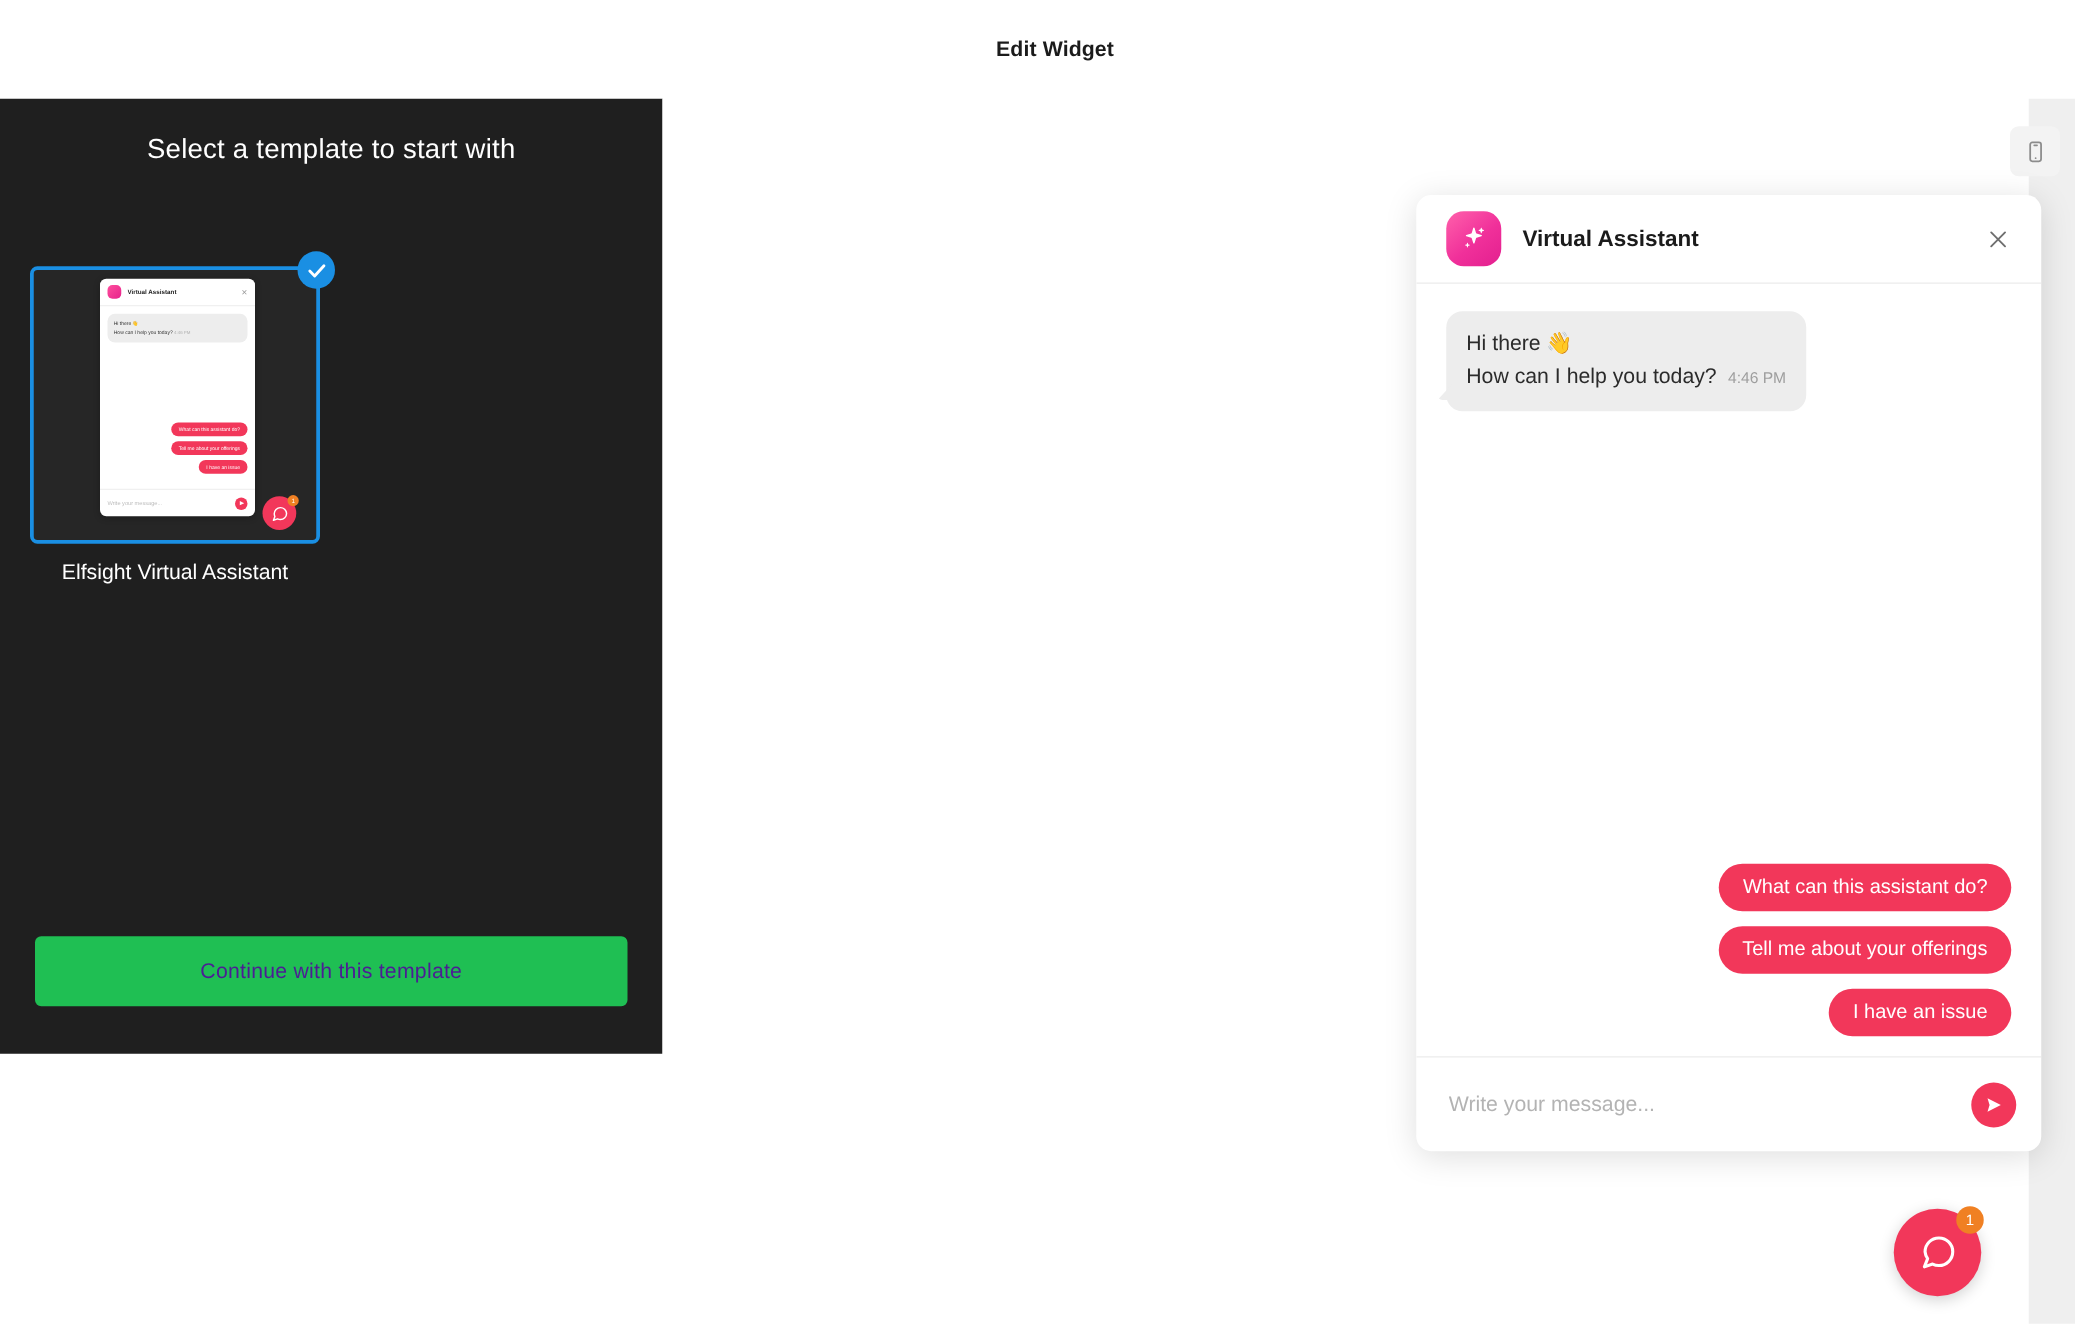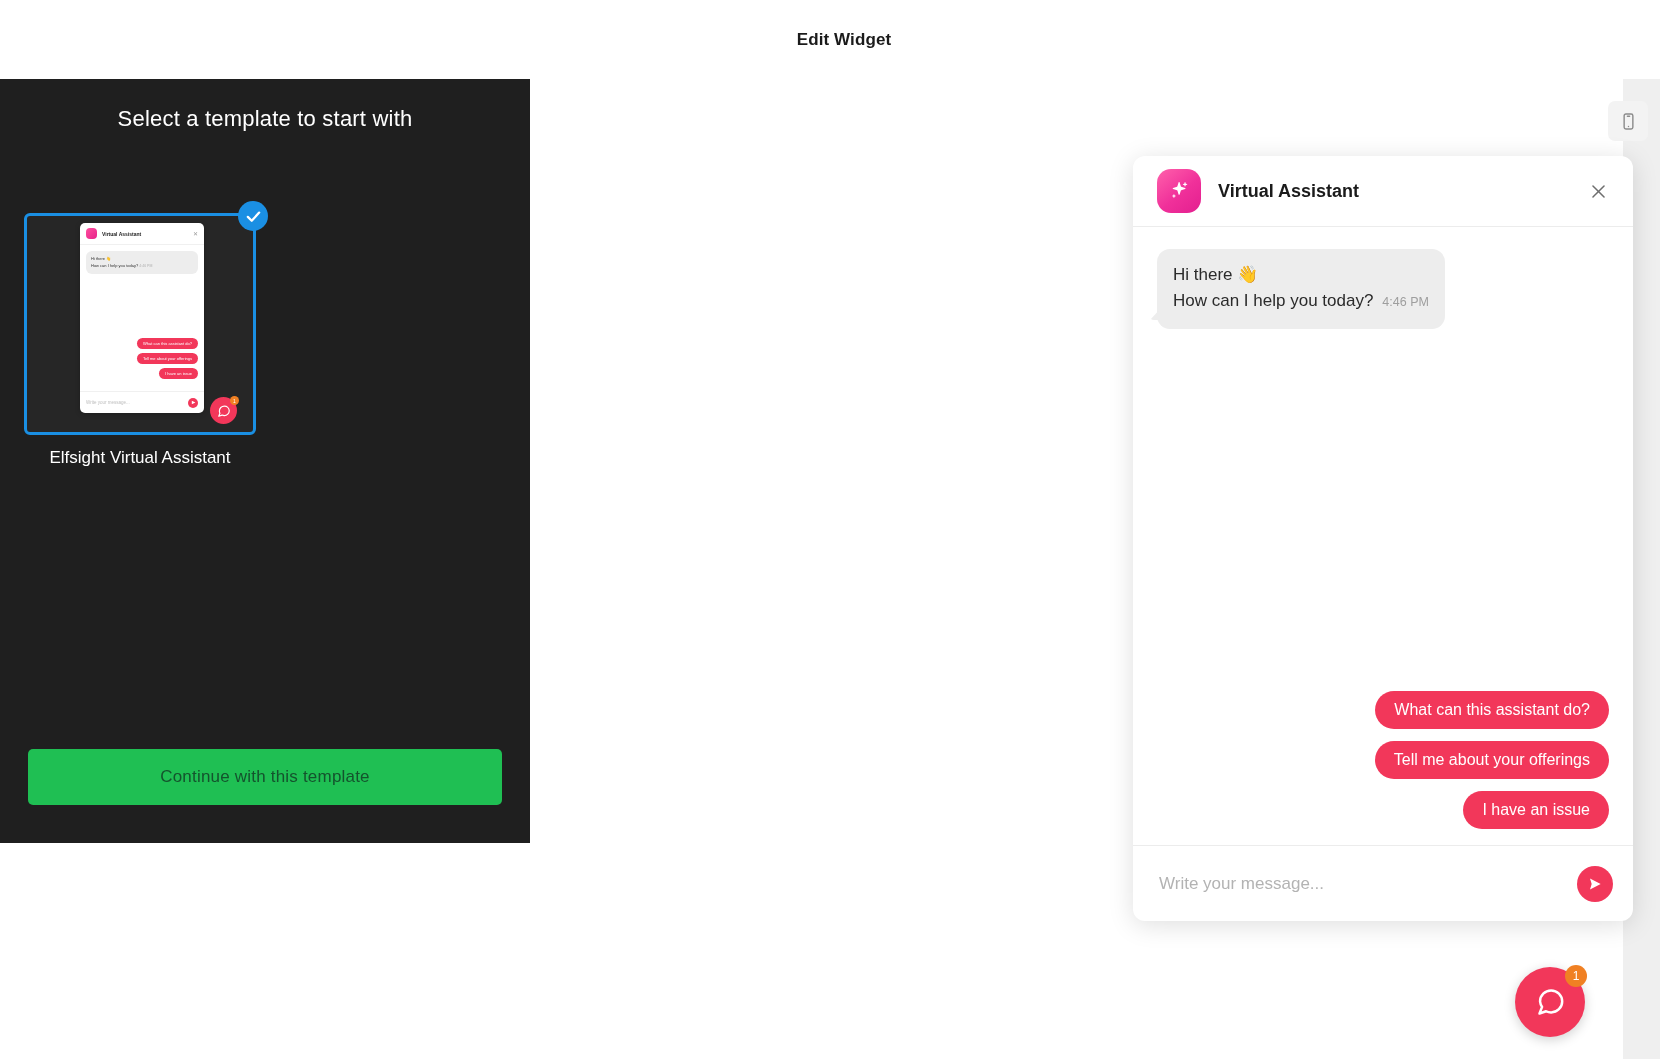--- a/index.html
+++ b/index.html
@@ -112,21 +112,21 @@
     position: absolute; right: -2px; top: -1px;
     width: 9px; height: 9px; border-radius: 50%; background: #f08023;
     color: #fff; font-size: 5px; display: flex; align-items: center;
     justify-content: center;
   }
 
   
   .sidebar-footer { padding: 0 28px 38px 28px; }
   .continue-btn {
     width: 100%; height: 56px; border: none; border-radius: 5px;
-    background: #1fbf53; color: #14532d; font-size: 17px;
+    background: #1fbf53; color: #4c1d95; font-size: 17px;
     font-family: "Liberation Sans", sans-serif;
     cursor: pointer; letter-spacing: .2px;
   }
 
   
   .preview {
     position: absolute; left: 530px; top: 79px;
     width: 1130px; height: 980px; background: #ffffff;
   }
   .device-toggle {

